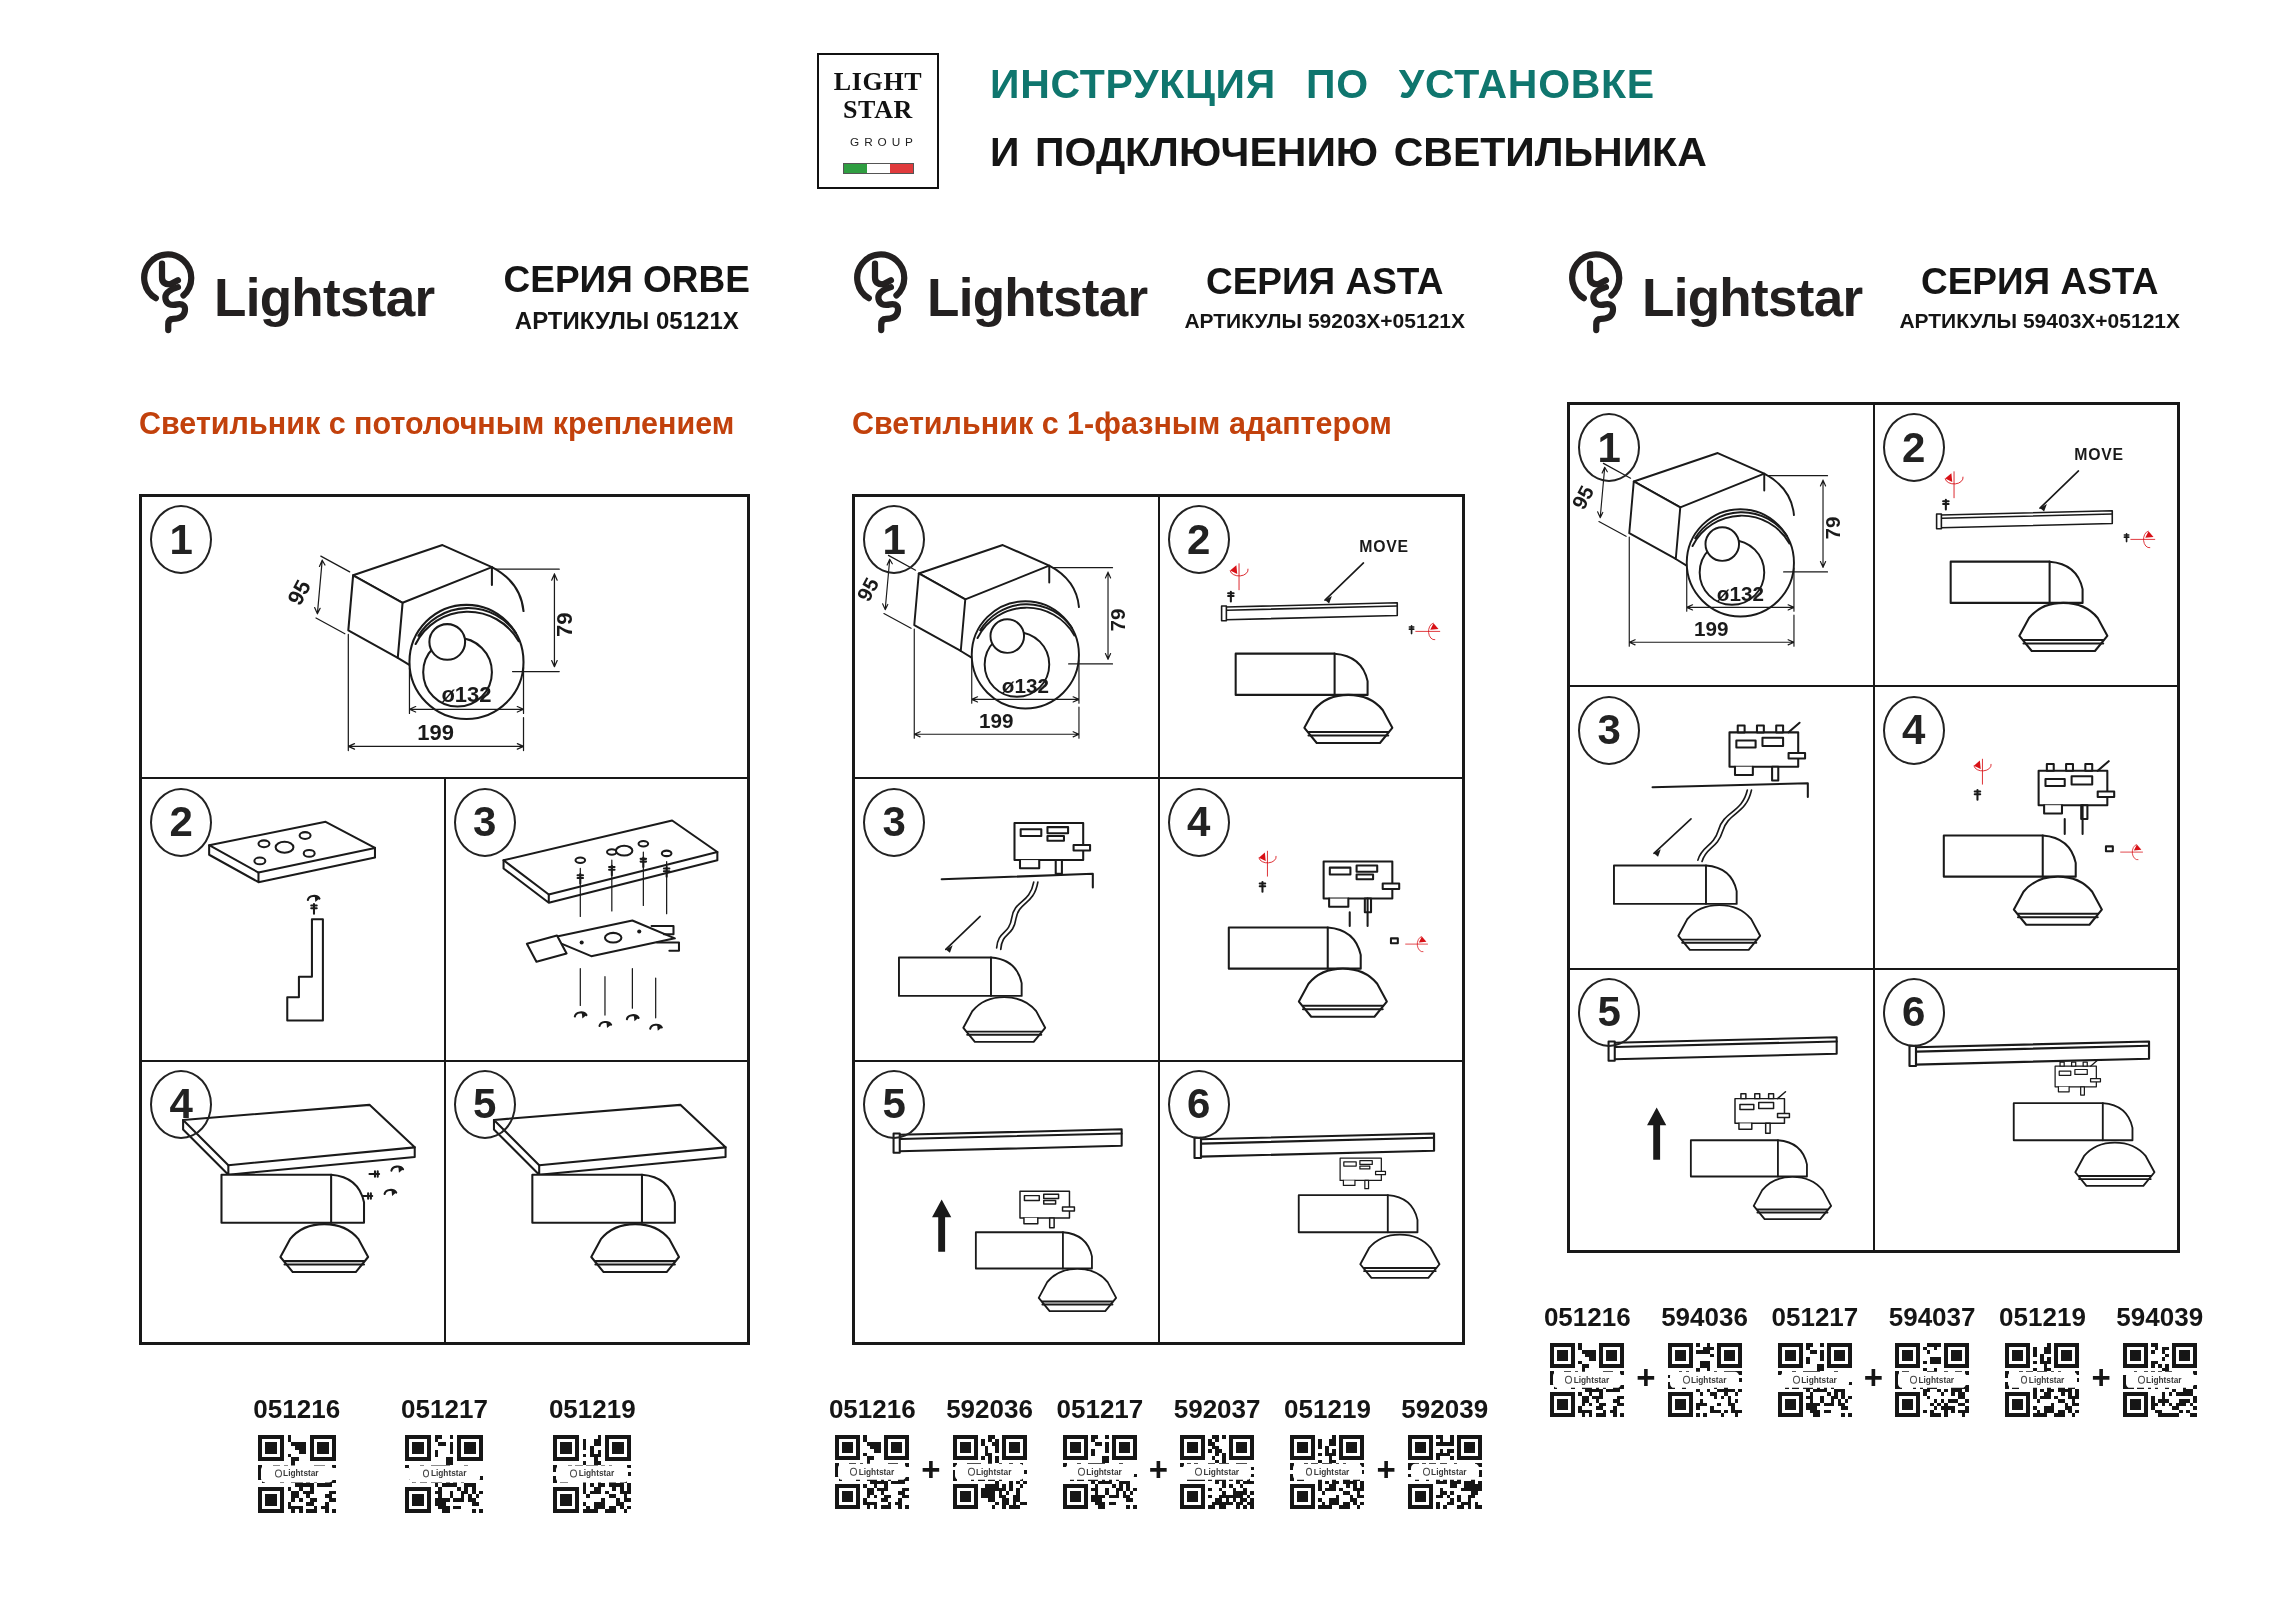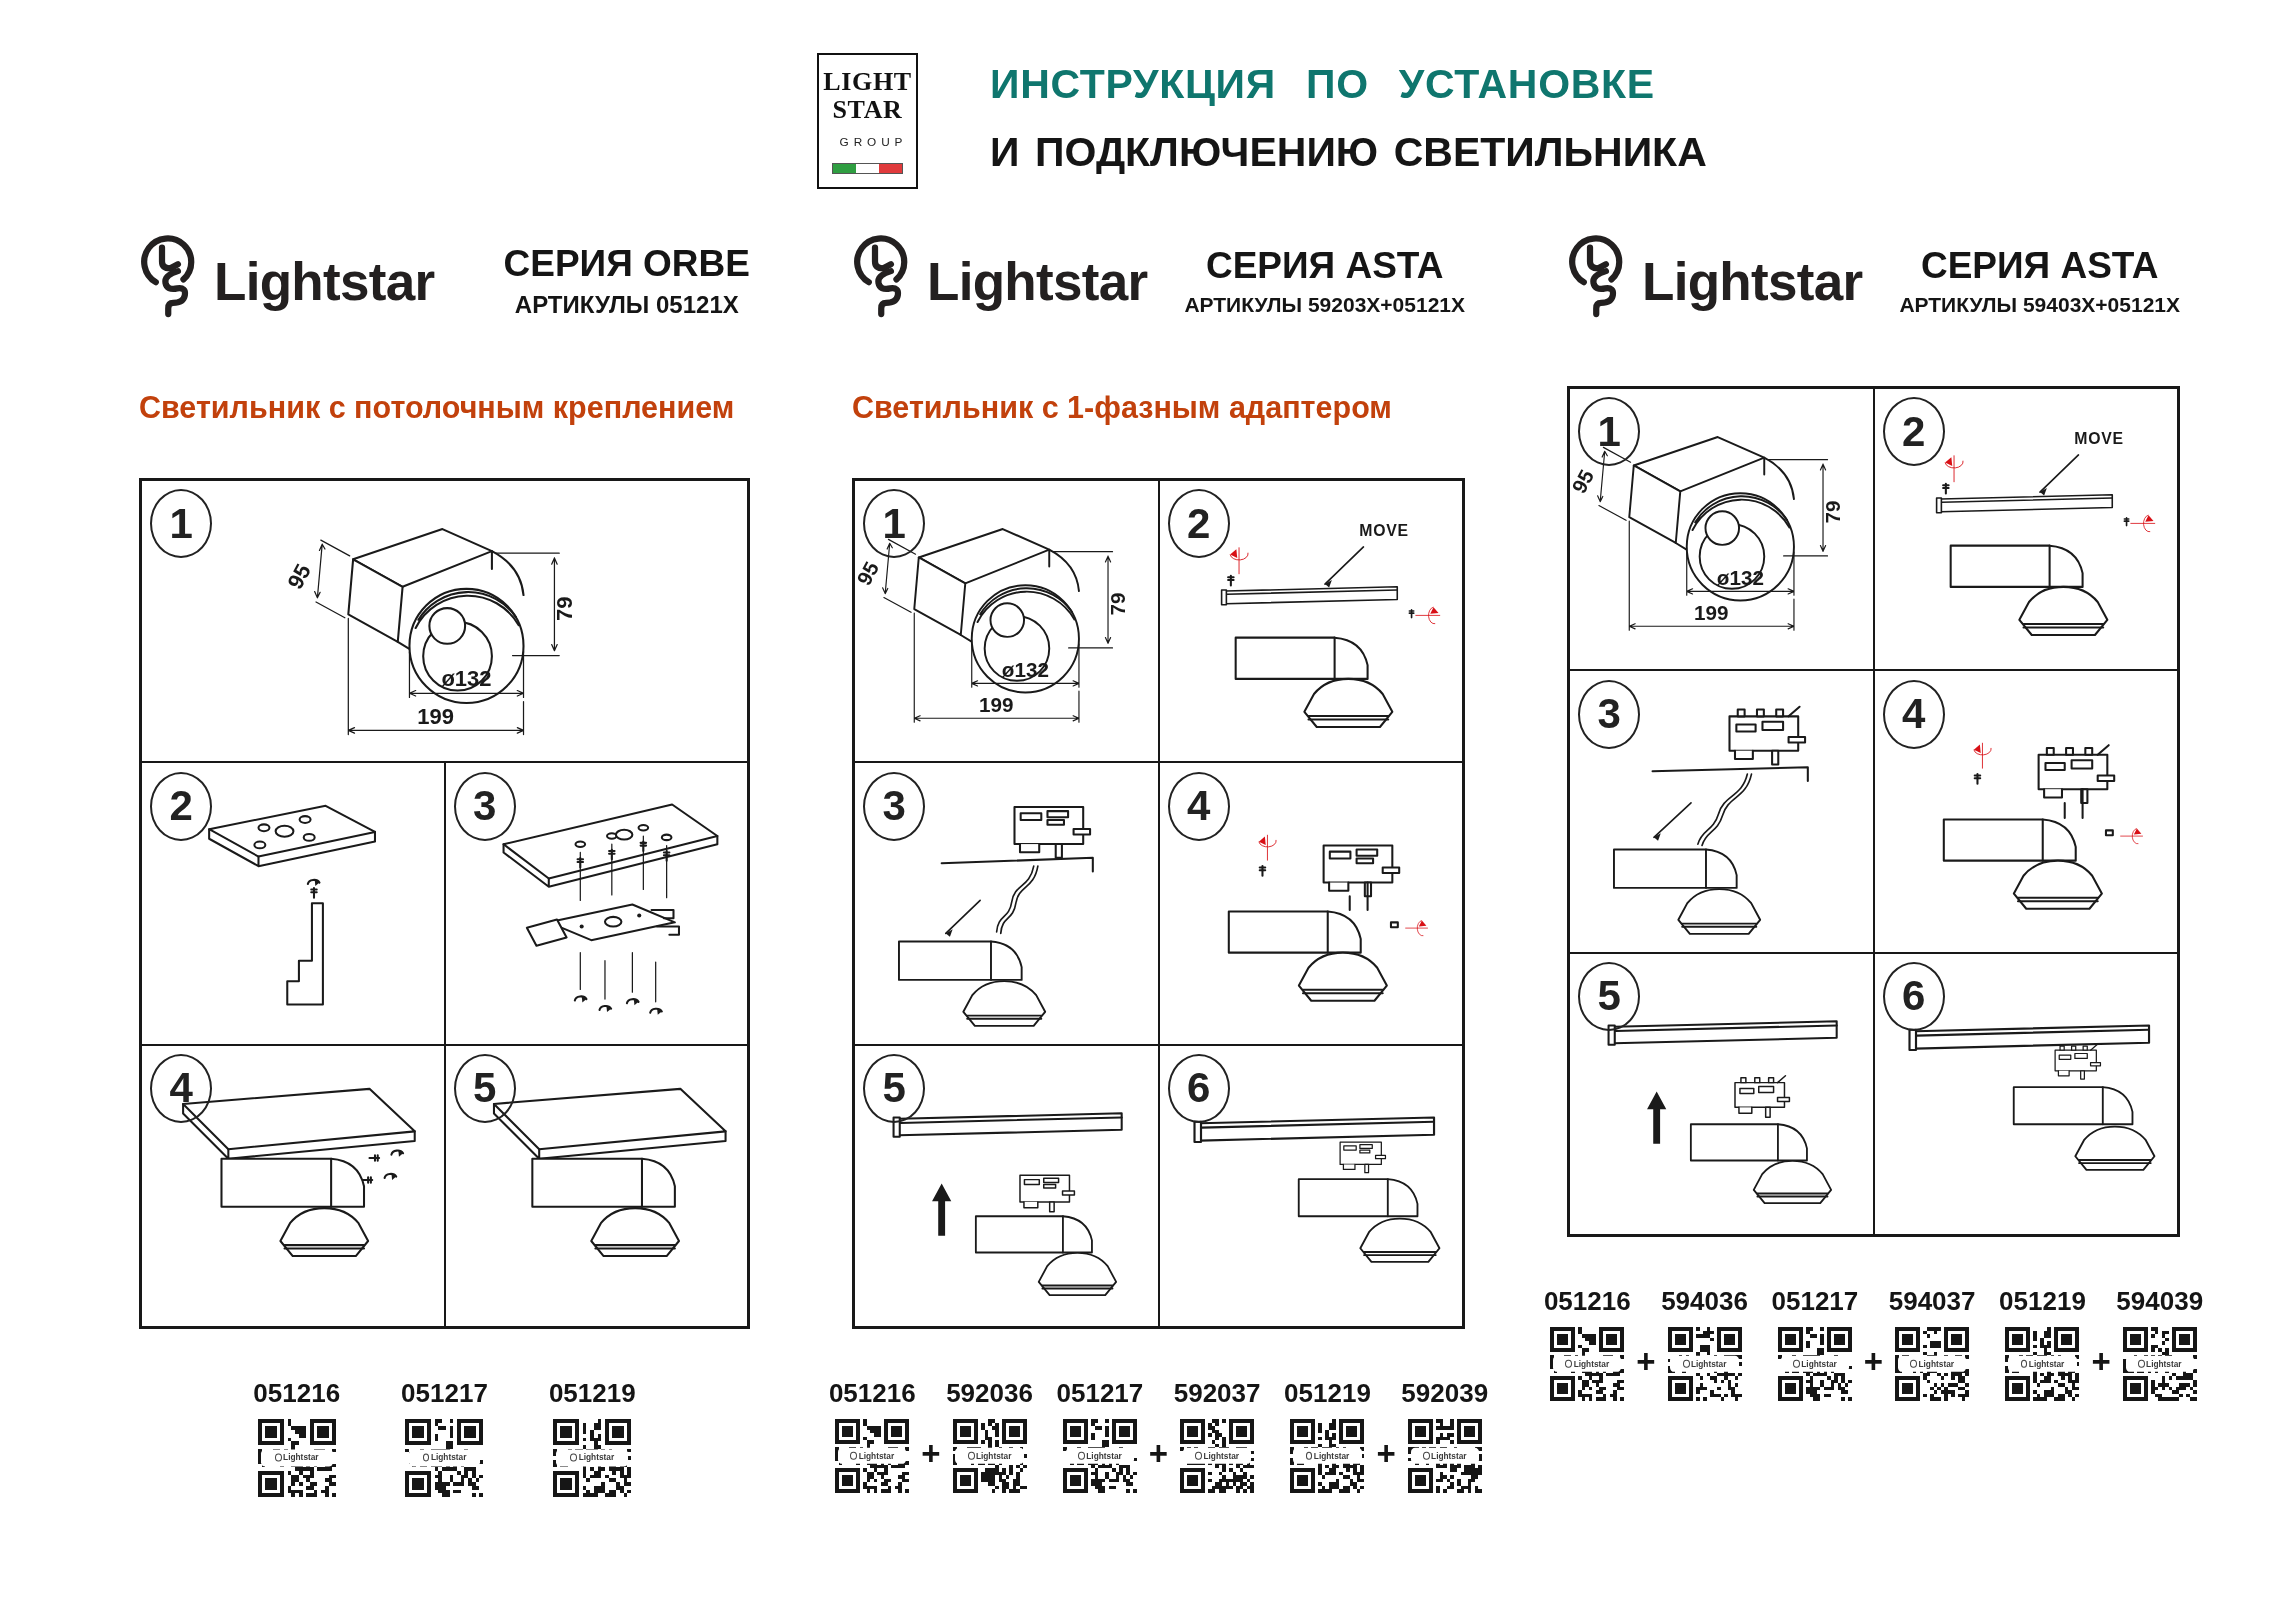--- a/index.html
+++ b/index.html
@@ -1,29 +1,29 @@
 <!DOCTYPE html>
 <html style="font-size:11px"><head>
 <meta charset="utf-8">
 <style>
   html,body{margin:0;padding:0;background:#ffffff;}
   .page{position:relative;width:2295px;height:1623px;background:#fff;font-family:"Liberation Sans",sans-serif;color:#1a1a1a;overflow:hidden;}
 
   
-  .logobox{position:absolute;left:817px;top:53px;width:101px;height:136px;border:2.8px solid #111;box-sizing:border-box;display:flex;flex-direction:column;align-items:center;justify-content:center;background:#fff;}
+  .logobox{position:absolute;left:817px;top:53px;width:122px;height:136px;border:2.8px solid #111;box-sizing:border-box;display:flex;flex-direction:column;align-items:center;justify-content:center;background:#fff;}
   .lg-line{font-family:"Liberation Serif",serif;font-weight:700;font-size:26px;line-height:28px;letter-spacing:0.7px;color:#111;}
   .lg-group{font-size:11.8px;letter-spacing:4.9px;margin-top:4.2px;color:#222;font-weight:400;margin-left:12px;}
   .flag{display:flex;width:71px;height:10.4px;margin-top:7px;border:0.7px solid #555;box-sizing:border-box;}
   .flag span{flex:1;height:100%;}
   .titles{position:absolute;left:990px;top:61px;}
   .t1{font-size:41px;font-weight:800;letter-spacing:0.7px;word-spacing:18px;color:#0f766e;}
   .t2{font-size:41px;font-weight:800;letter-spacing:0;word-spacing:4.2px;margin-top:21px;color:#151515;}
 
   
-  .col{position:absolute;top:229px;}
+  .col{position:absolute;top:245px;}
   .c1{left:139px;width:611px;}
   .c2{left:852px;width:613px;}
   .c3{left:1567px;width:613px;}
   .brand{display:flex;align-items:center;height:104px;}
   .bulb{width:64px;height:101px;flex:0 0 auto;}
   .word{font-size:53px;font-weight:700;color:#232020;margin-left:11px;letter-spacing:-0.7px;}
   .serieswrap{margin-left:auto;text-align:center;}
   .series{font-size:37px;font-weight:800;color:#151515;letter-spacing:0;}
   .arts{font-size:24px;font-weight:700;color:#151515;margin-top:5.6px;}
   .c2 .arts,.c3 .arts{font-size:21px;}

